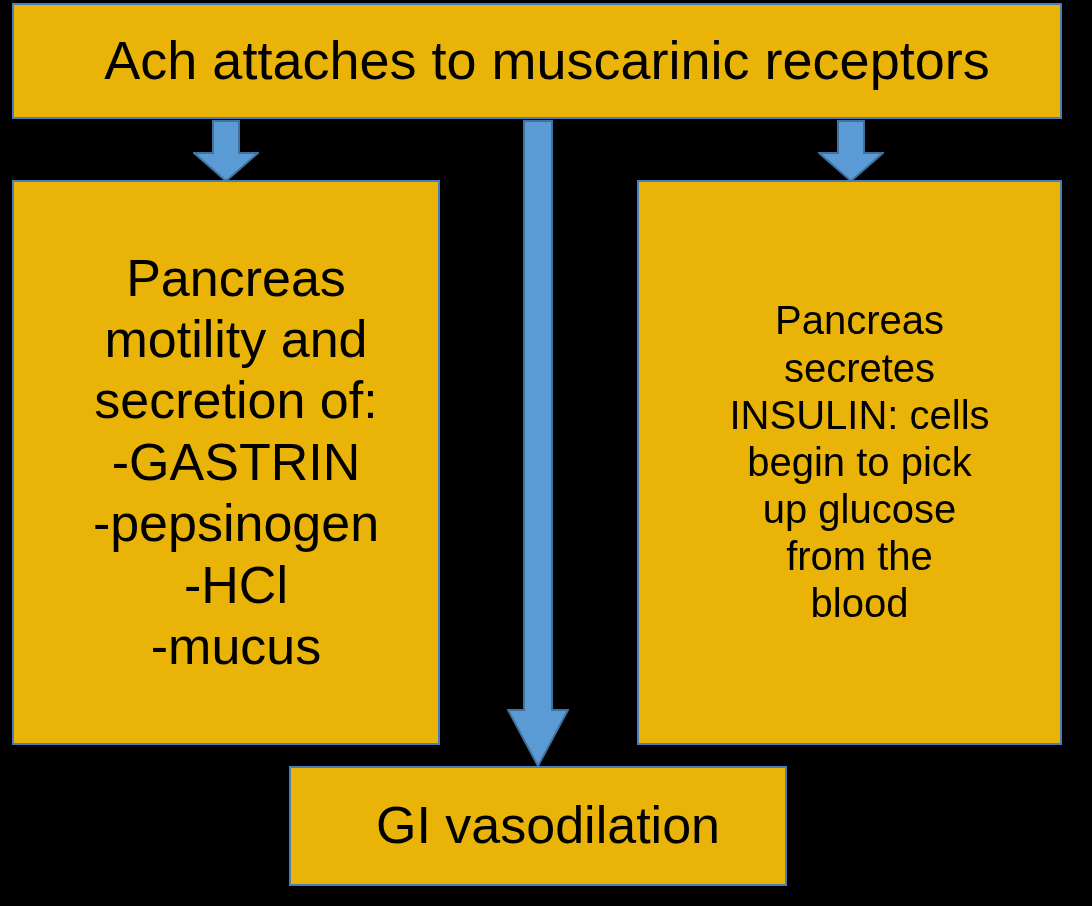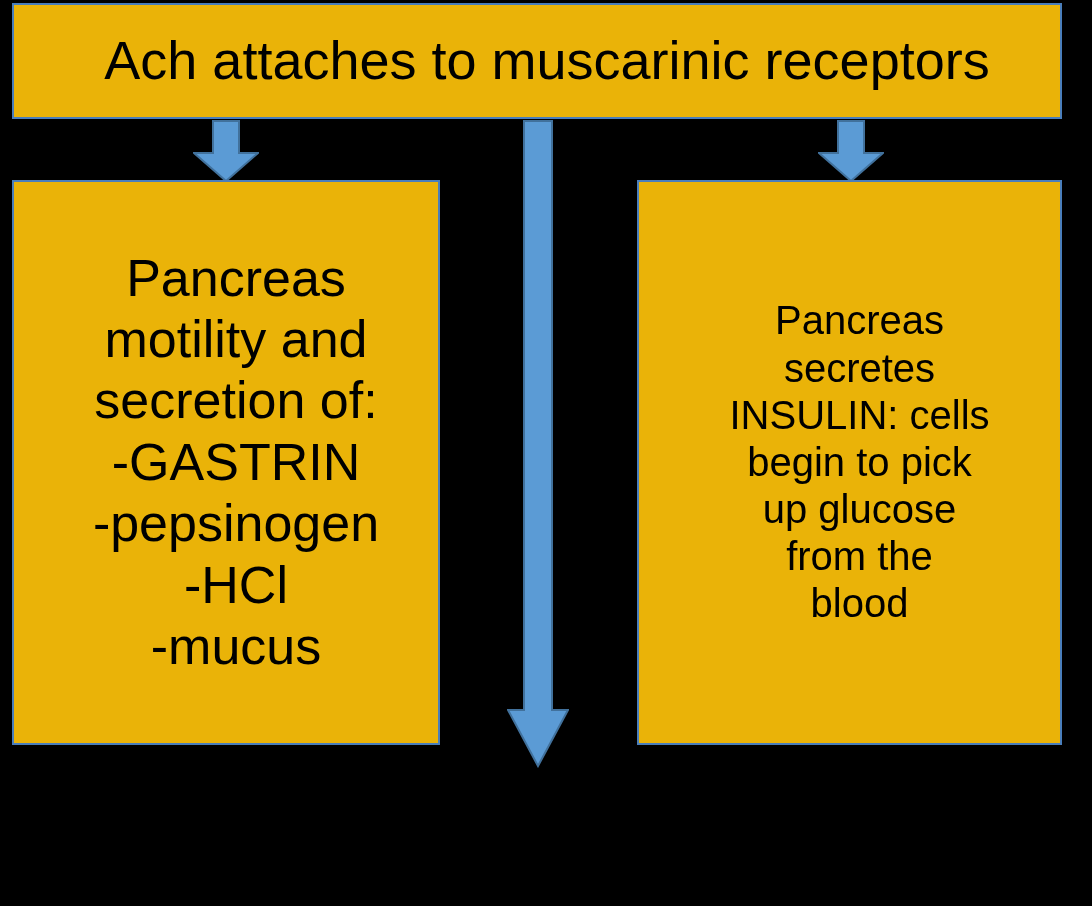--- a/index.html
+++ b/index.html
@@ -109,14 +109,17 @@
   <div class="node" id="node-right">
     <span>Pancreas
 secretes
 INSULIN: cells
 begin to pick
 up glucose
 from the
 blood</span>
   </div>
 
+  <div class="node" id="node-bottom">
+    <span>GI vasodilation</span>
+  </div>
 
 </div>
 
 </body></html>

